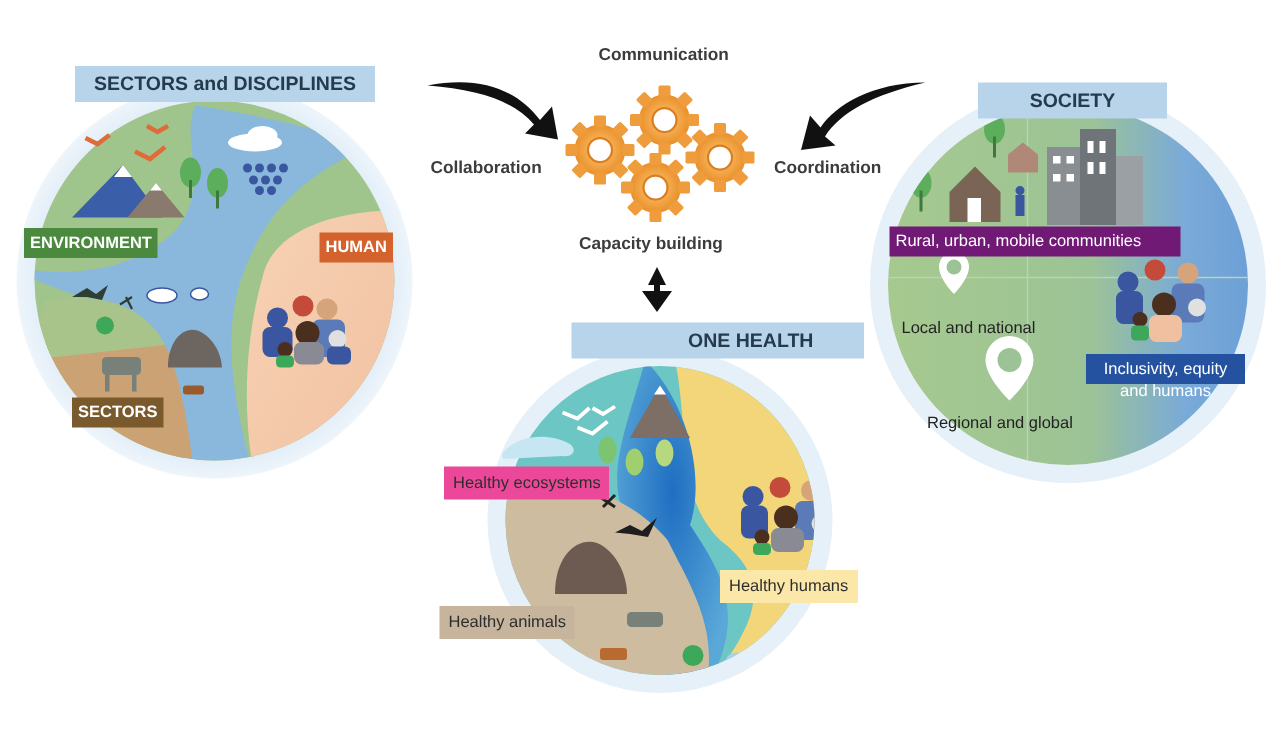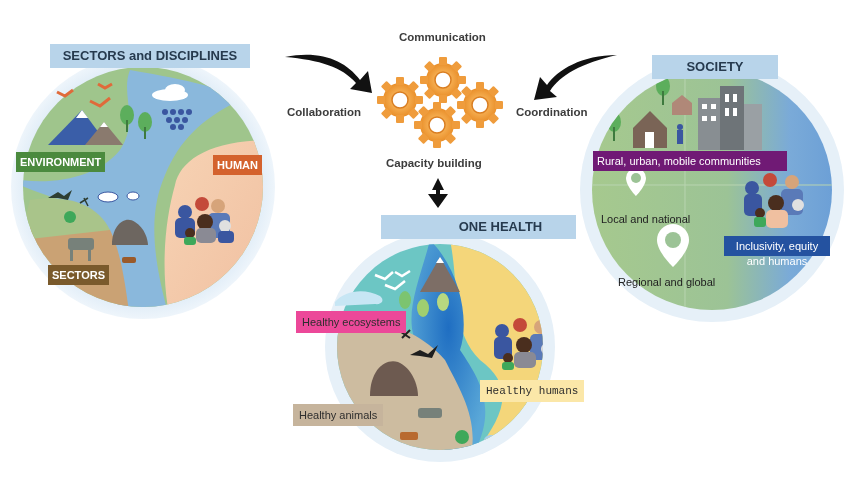--- a/index.html
+++ b/index.html
@@ -193,21 +193,21 @@
     </g>
 
     <path d="M335,302 C345,290 365,288 380,296 C385,300 382,305 375,304 L335,306 Z" fill="#c7e6f4"></path>
     <path d="M375,275 L385,279 L393,272 M385,285 L395,289 L405,281 M395,272 L402,276 L410,271" stroke="#fff" stroke-width="2.5" fill="none"></path>
 
     <path d="M398,330 L410,338 M402,338 L410,330" stroke="#222" stroke-width="2"></path>
     <path d="M410,355 L420,350 L428,354 L438,345 L432,358 L420,356 Z" fill="#1e1e1e"></path>
   </svg>
   <div class="title-box" style="left:381px;top:215px;width:151px;padding-left:44px;">ONE HEALTH</div>
   <div class="tag-dark" style="left:256px;top:311px;background:#ec4899;margin-left:40px;">Healthy ecosystems</div>
-  <div class="tag-dark" style="left:480px;top:380px;background:#fbe7a8;font-family:Liberation Mono, monospace;">Healthy humans</div>
+  <div class="tag-dark" style="left:480px;top:380px;background:#fbe7a8;">Healthy humans</div>
   <div class="tag-dark" style="left:293px;top:404px;background:#c6b49c;">Healthy animals</div>
 </div>
 
 <div>
   <svg style="left:0;top:0" width="857" height="494">
     <defs>
       <clipPath id="clipR">
           <circle cx="712" cy="190" r="120"></circle>
         </clipPath>
       <linearGradient id="socGrad" x1="0" y1="0" x2="1" y2="0">

